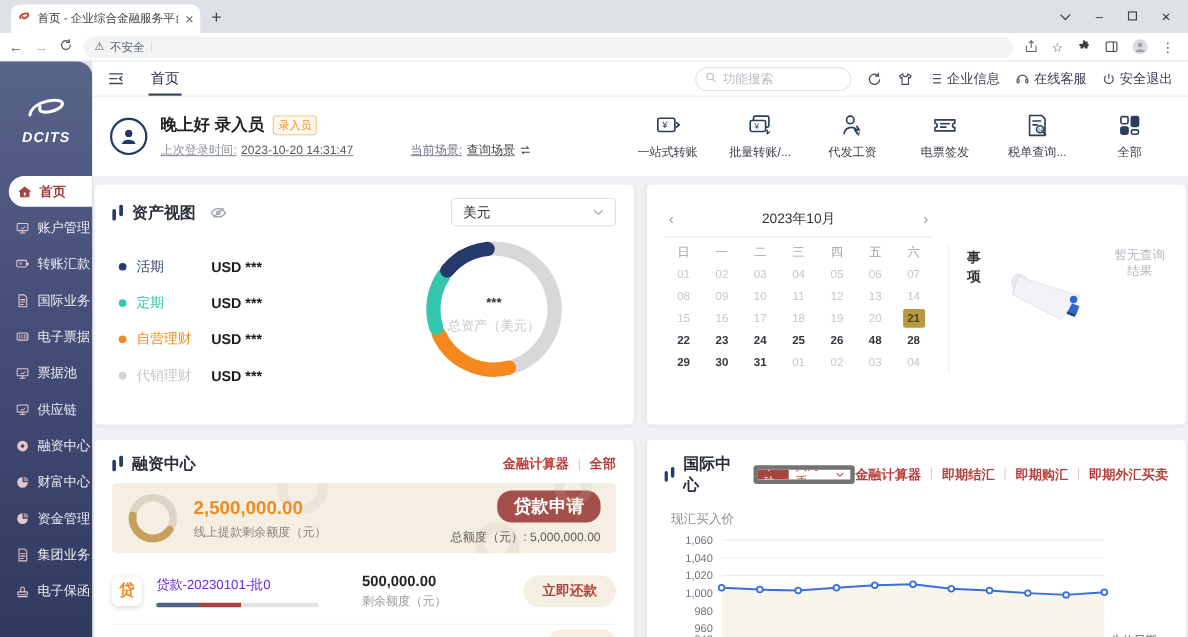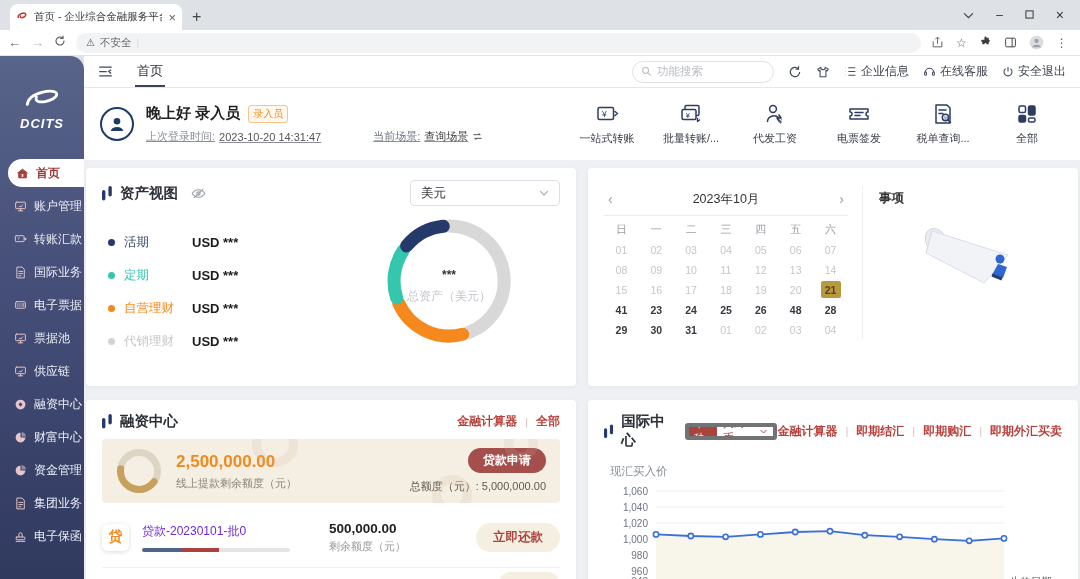--- a/index.html
+++ b/index.html
@@ -100,35 +100,35 @@
   .cal-nav { color:#9aa0a8; font-size:14px; cursor:pointer; width:16px; }
   .cal-month { flex:1; text-align:center; font-size:12.5px; color:#333; }
   .cal-sep { border-top:1px solid #ececec; margin-top:3px; }
   .cal-grid { display:grid; grid-template-columns:repeat(7,1fr); row-gap:1px; margin-top:4px; }
   .cal-cell { height:19px; display:flex; align-items:center; justify-content:center; font-size:10.5px; }
   .cal-dh { color:#9a9ea6; font-size:11px; }
   .cal-m { color:#c3c6cc; }
   .cal-n { color:#35383f; font-weight:bold; }
   .cal-t { background:#b8993f; color:#54451a; font-weight:bold; border-radius:2px; width:20px; height:17px;
            justify-self:center; align-self:center; display:flex; align-items:center; justify-content:center; }
-  .cal-right { flex:1; border-left:1px solid #efefef; margin-left:14px; padding-left:16px; display:flex; flex-direction:column; }
+  .cal-right { flex:1; border-left:1px solid #efefef; margin-left:14px; padding-left:16px; display:flex; flex-direction:row;margin-top:36px; }
   .events-title { font-size:12.5px; font-weight:bold; color:#333; margin-top:4px; }
   .empty-illus { margin:4px auto 0; }
   .empty-text { text-align:center; font-size:11.5px; color:#b4b8be; margin-top:2px; }
 
   
   .fin-banner { position:relative; margin-top:8px; height:64px; background:#f4eee3; border-radius:4px; overflow:hidden;
                 display:flex; align-items:center; padding:0 14px; }
   .blob { position:absolute; border-radius:50%; border:9px solid rgba(205,182,148,.18); }
   .fin-ring { flex-shrink:0; }
   .fin-amt-block { margin-left:14px; }
   .fin-amt { font-size:17px; font-weight:bold; color:#f08a1c; }
   .fin-amt-label { font-size:11px; color:#8d8676; margin-top:4px; }
   .fin-right { margin-left:auto; text-align:right; }
-  .apply-btn { display:inline-block; background:#a44f4c; color:#fff; font-size:12px; font-weight:bold;
+  .apply-btn { display:inline-block; background:#a44f4c; color:#fff; font-size:16px; font-weight:bold;
                padding:4px 15px; border-radius:13px; cursor:pointer; }
   .fin-total { font-size:11px; color:#5d5a50; margin-top:6px; }
   .loan-row { display:flex; align-items:center; margin-top:14px; height:40px; }
   .loan-tag { width:27px; height:27px; background:#fff; border-radius:6px; box-shadow:0 1px 5px rgba(0,0,0,.15);
               color:#f5891d; font-size:14px; font-weight:bold; display:flex; align-items:center; justify-content:center; }
   .loan-info { margin-left:13px; width:155px; }
   .loan-name { font-size:12px; color:#6d28d9; }
   .loan-bar { margin-top:8px; height:4px; border-radius:2px; width:148px; }
   .loan-val-block { margin-left:32px; }
   .loan-val { font-size:13.5px; font-weight:bold; color:#222; }
@@ -592,21 +592,21 @@
                   <span class="cal-cell cal-m">12</span>
                   <span class="cal-cell cal-m">13</span>
                   <span class="cal-cell cal-m">14</span>
                   <span class="cal-cell cal-m">15</span>
                   <span class="cal-cell cal-m">16</span>
                   <span class="cal-cell cal-m">17</span>
                   <span class="cal-cell cal-m">18</span>
                   <span class="cal-cell cal-m">19</span>
                   <span class="cal-cell cal-m">20</span>
                   <span class="cal-cell cal-t">21</span>
-                  <span class="cal-cell cal-n">41</span>
+                  <span class="cal-cell cal-n">22</span>
                   <span class="cal-cell cal-n">23</span>
                   <span class="cal-cell cal-n">24</span>
                   <span class="cal-cell cal-n">25</span>
                   <span class="cal-cell cal-n">26</span>
                   <span class="cal-cell cal-n">48</span>
                   <span class="cal-cell cal-n">28</span>
                   <span class="cal-cell cal-n">29</span>
                   <span class="cal-cell cal-n">30</span>
                   <span class="cal-cell cal-n">31</span>
                   <span class="cal-cell cal-m">01</span>
@@ -618,20 +618,21 @@
             <div class="cal-right">
               <span class="events-title">事项</span>
               <svg class="empty-illus" width="150" height="82" viewBox="0 0 150 82">
                 <ellipse cx="40" cy="30" rx="10" ry="13" fill="#e8ebf1" stroke="#d4d9e2" transform="rotate(-28 40 30)"></ellipse>
                 <path d="M36 20 L112 44 L88 72 L30 42 Z" fill="#f1f3f7" stroke="#d9dee6" stroke-width="1"></path>
                 <path d="M36 20 Q33 33 30 42" fill="none" stroke="#d9dee6"></path>
                 <circle cx="104" cy="48" r="4.5" fill="#2f66d0"></circle>
                 <path d="M96 64 L102 53 L111 56 L107 67 Z" fill="#2f66d0"></path>
                 <path d="M96 64 l10 4" stroke="#23406e" stroke-width="3"></path>
               </svg>
+              <span class="empty-text">暂无查询结果</span>
             </div>
           </div>
         </section>
 
         <section class="card">
           <div class="card-head">
             <span class="card-title">
               <svg width="11" height="15" viewBox="0 0 11 15">
                   <rect x="0" y="4" width="3.4" height="10.5" rx="1.7" fill="#25396b"></rect>
                   <rect x="6.4" y="0" width="3.4" height="10.5" rx="1.7" fill="#25396b"></rect>

